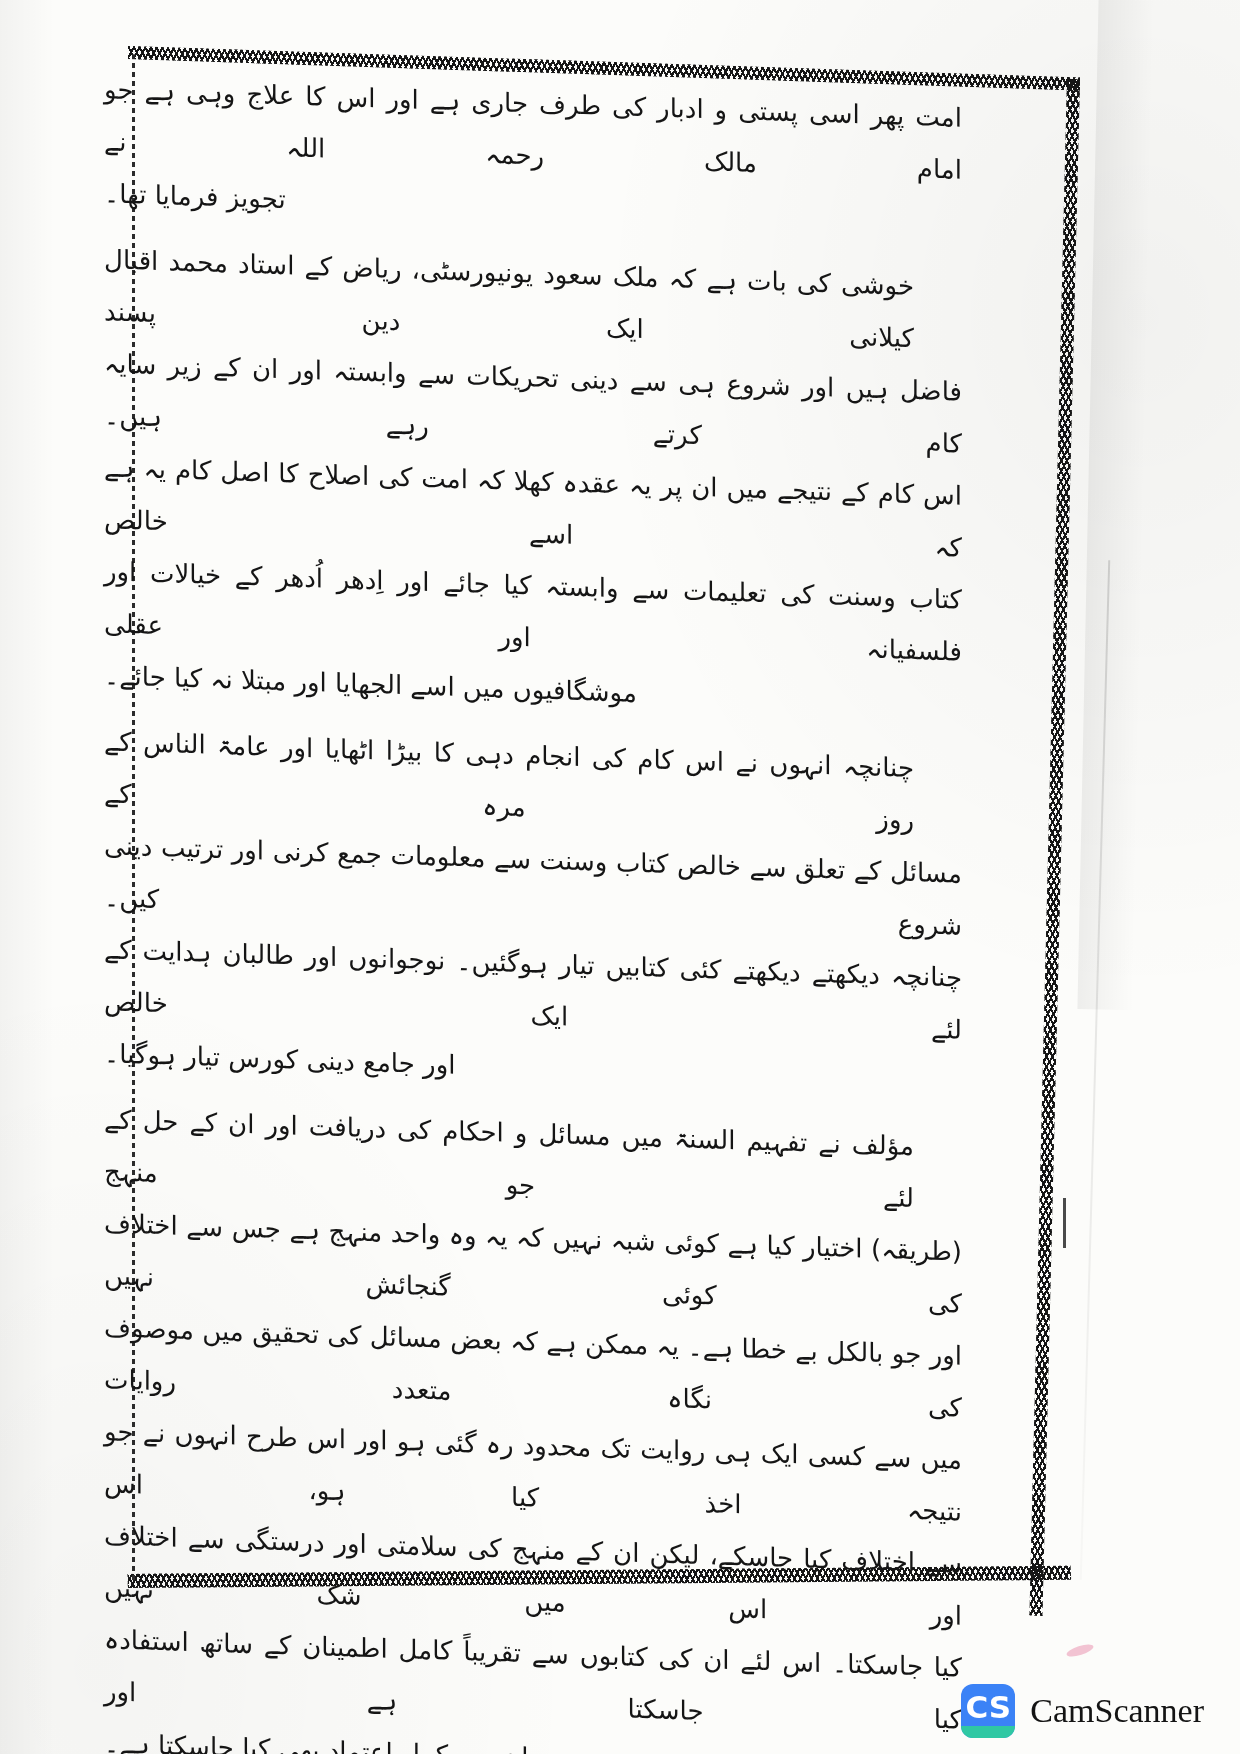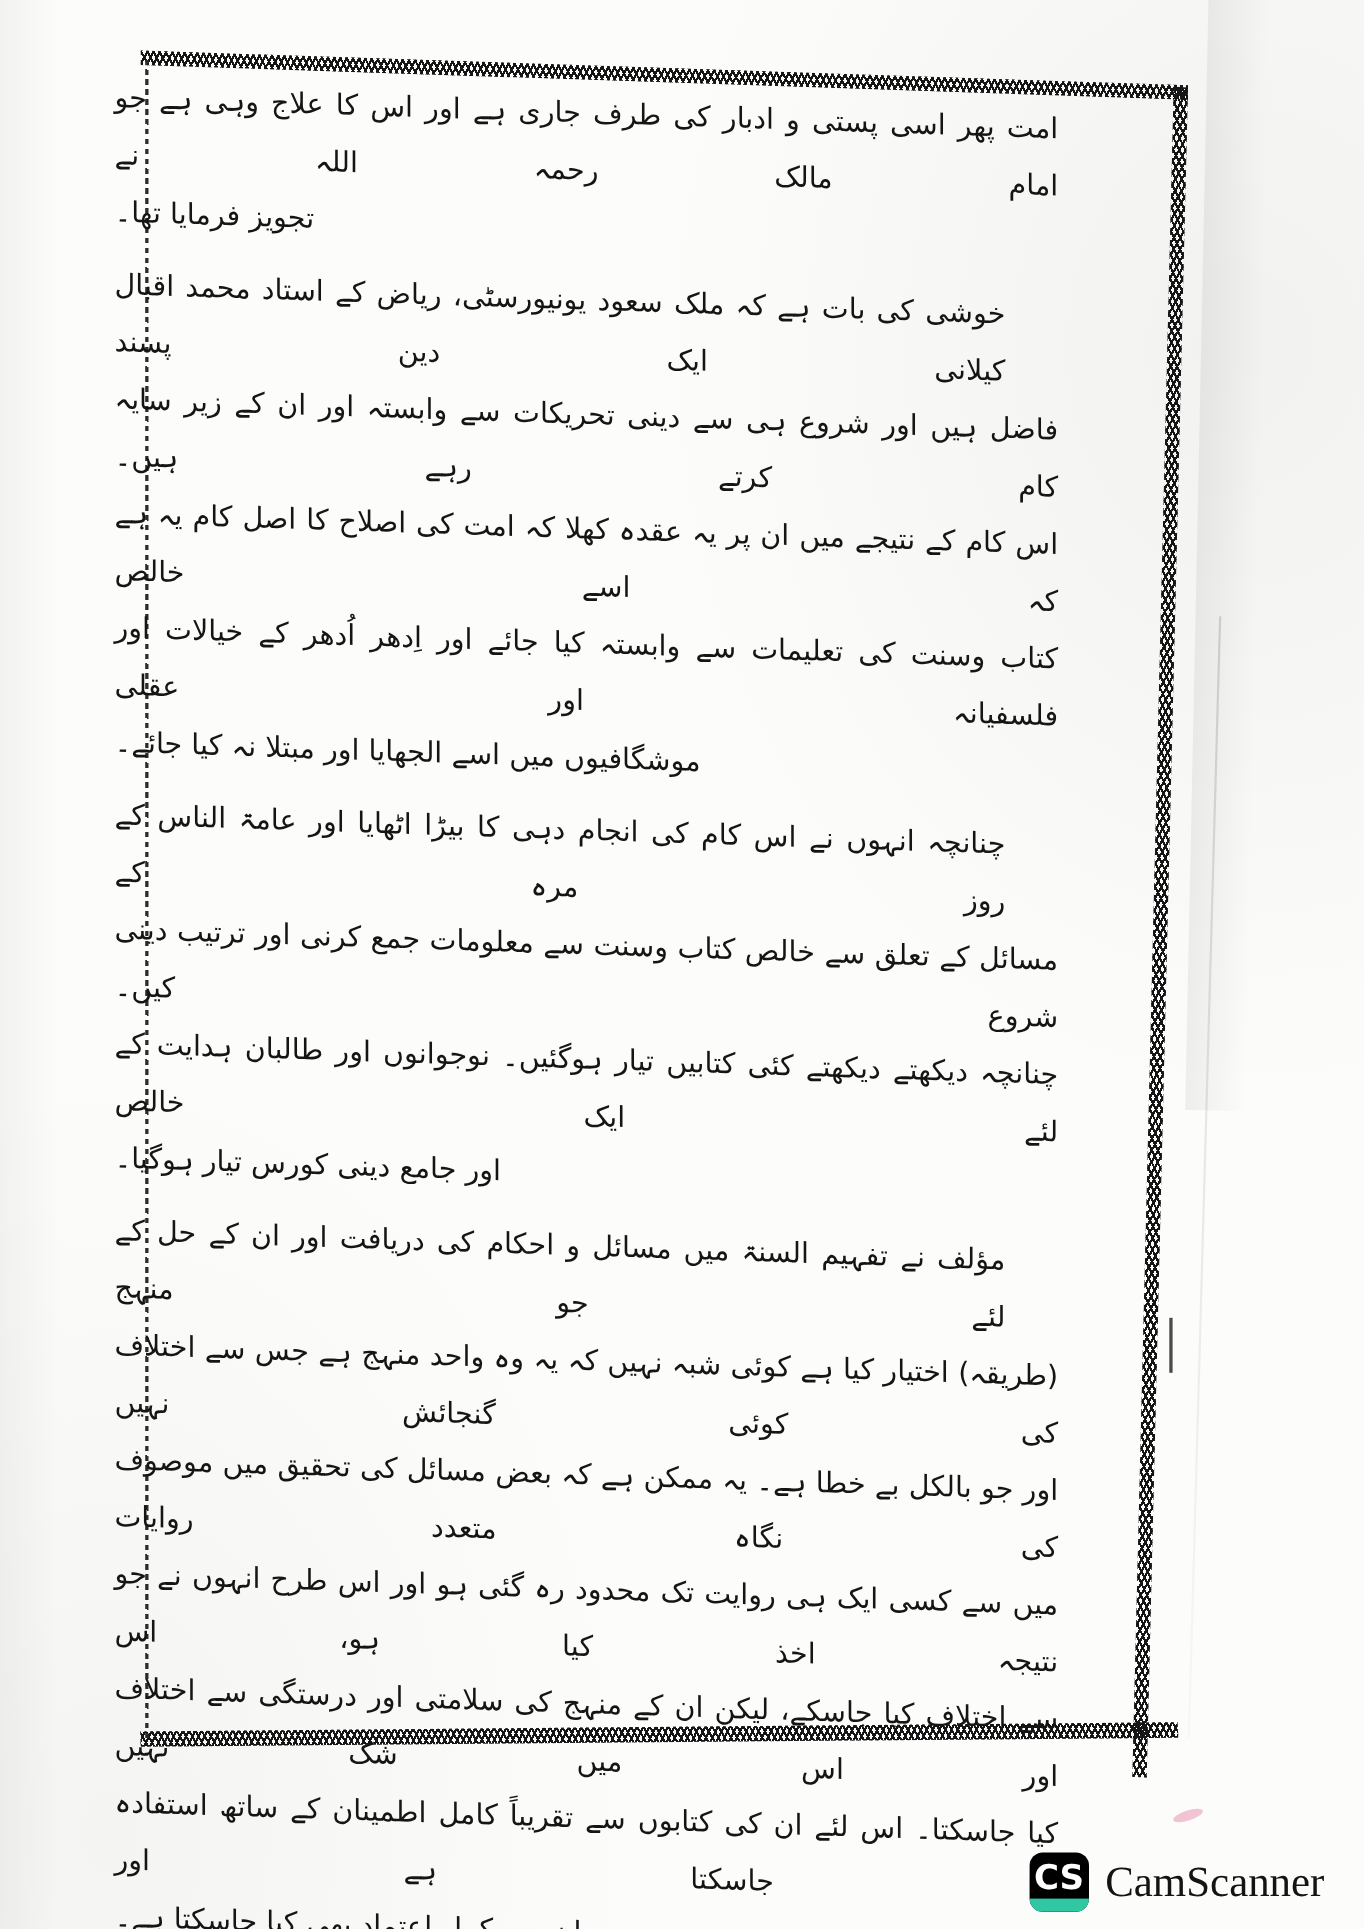--- a/index.html
+++ b/index.html
@@ -70,21 +70,21 @@
     width:54px;height:54px;border-radius:12px;position:relative;overflow:hidden;
     display:flex;align-items:center;justify-content:center;
   }
   .cs-mono{
     position:relative;z-index:1;color:#ffffff;font-weight:bold;font-size:31px;
     margin-top:-9px;letter-spacing:0px;font-family:"DejaVu Sans",sans-serif;
   }
   .cs-accent{position:absolute;left:0;right:0;bottom:0;height:12px;}
   .cs-text{
     font-family:"Liberation Serif","DejaVu Serif",serif;
-    font-size:39px;color:#141414;
+    font-size:34px;color:#141414;
   }
 </style>
 </head>
 <body>
 
 <div class="scan-page">
   <div class="right-shade"></div>
   <div class="crease"></div>
   <div class="dash-mark"></div>
   <div class="pink-mark"></div>
@@ -125,18 +125,18 @@
         <div class="ln">سے اختلاف کیا جاسکے، لیکن ان کے منہج کی سلامتی اور درستگی سے اختلاف اور اس میں شک نہیں</div>
         <div class="ln">کیا جاسکتا۔ اس لئے ان کی کتابوں سے تقریباً کامل اطمینان کے ساتھ استفادہ کیا جاسکتا ہے اور</div>
         <div class="ln last">ان پر مکمل اعتماد بھی کیا جاسکتا ہے۔</div>
       </div>
 
     </div>
   </div>
 </div>
 
 <div class="watermark">
-  <div class="cs-logo" title="CamScanner" style="background: #000000;">
+  <div class="cs-logo" title="CamScanner" style="background: #3b82f6;">
     <span class="cs-mono">CS</span>
     <div class="cs-accent" style="background: rgb(47, 200, 163);"></div>
   </div>
   <span class="cs-text" style="color: rgb(20, 20, 20);">CamScanner</span>
 </div>
 
 </body></html>

